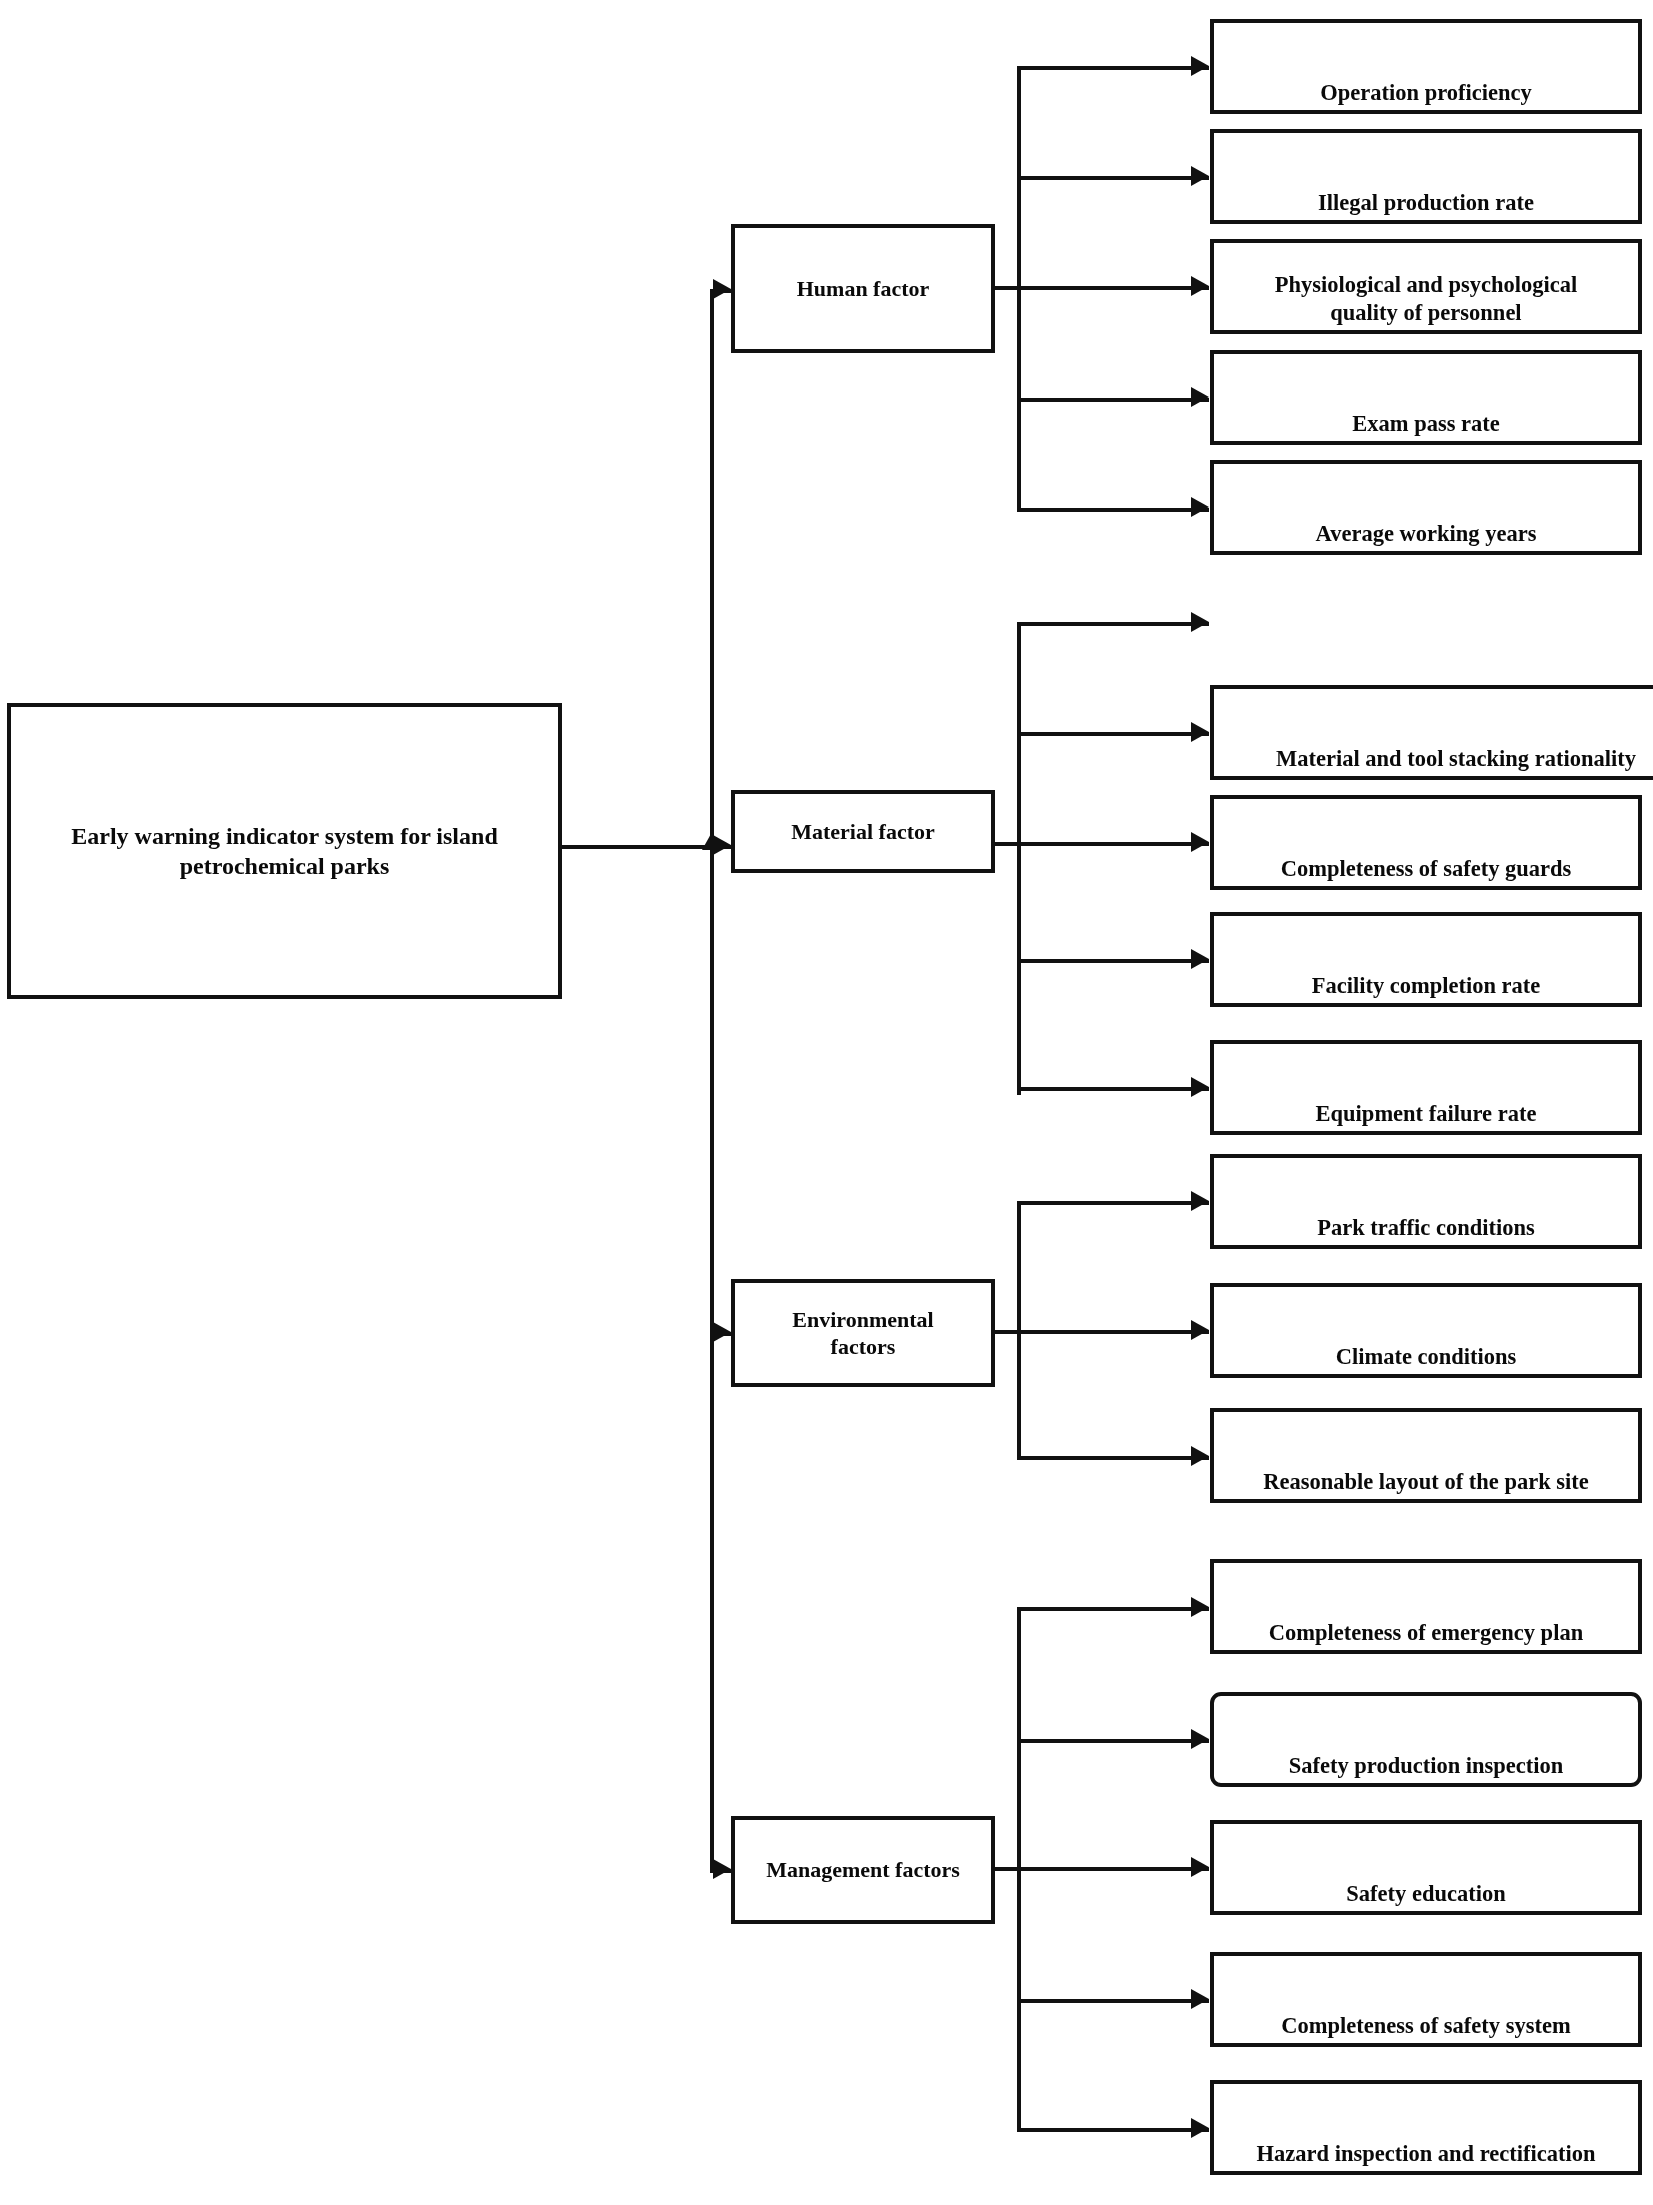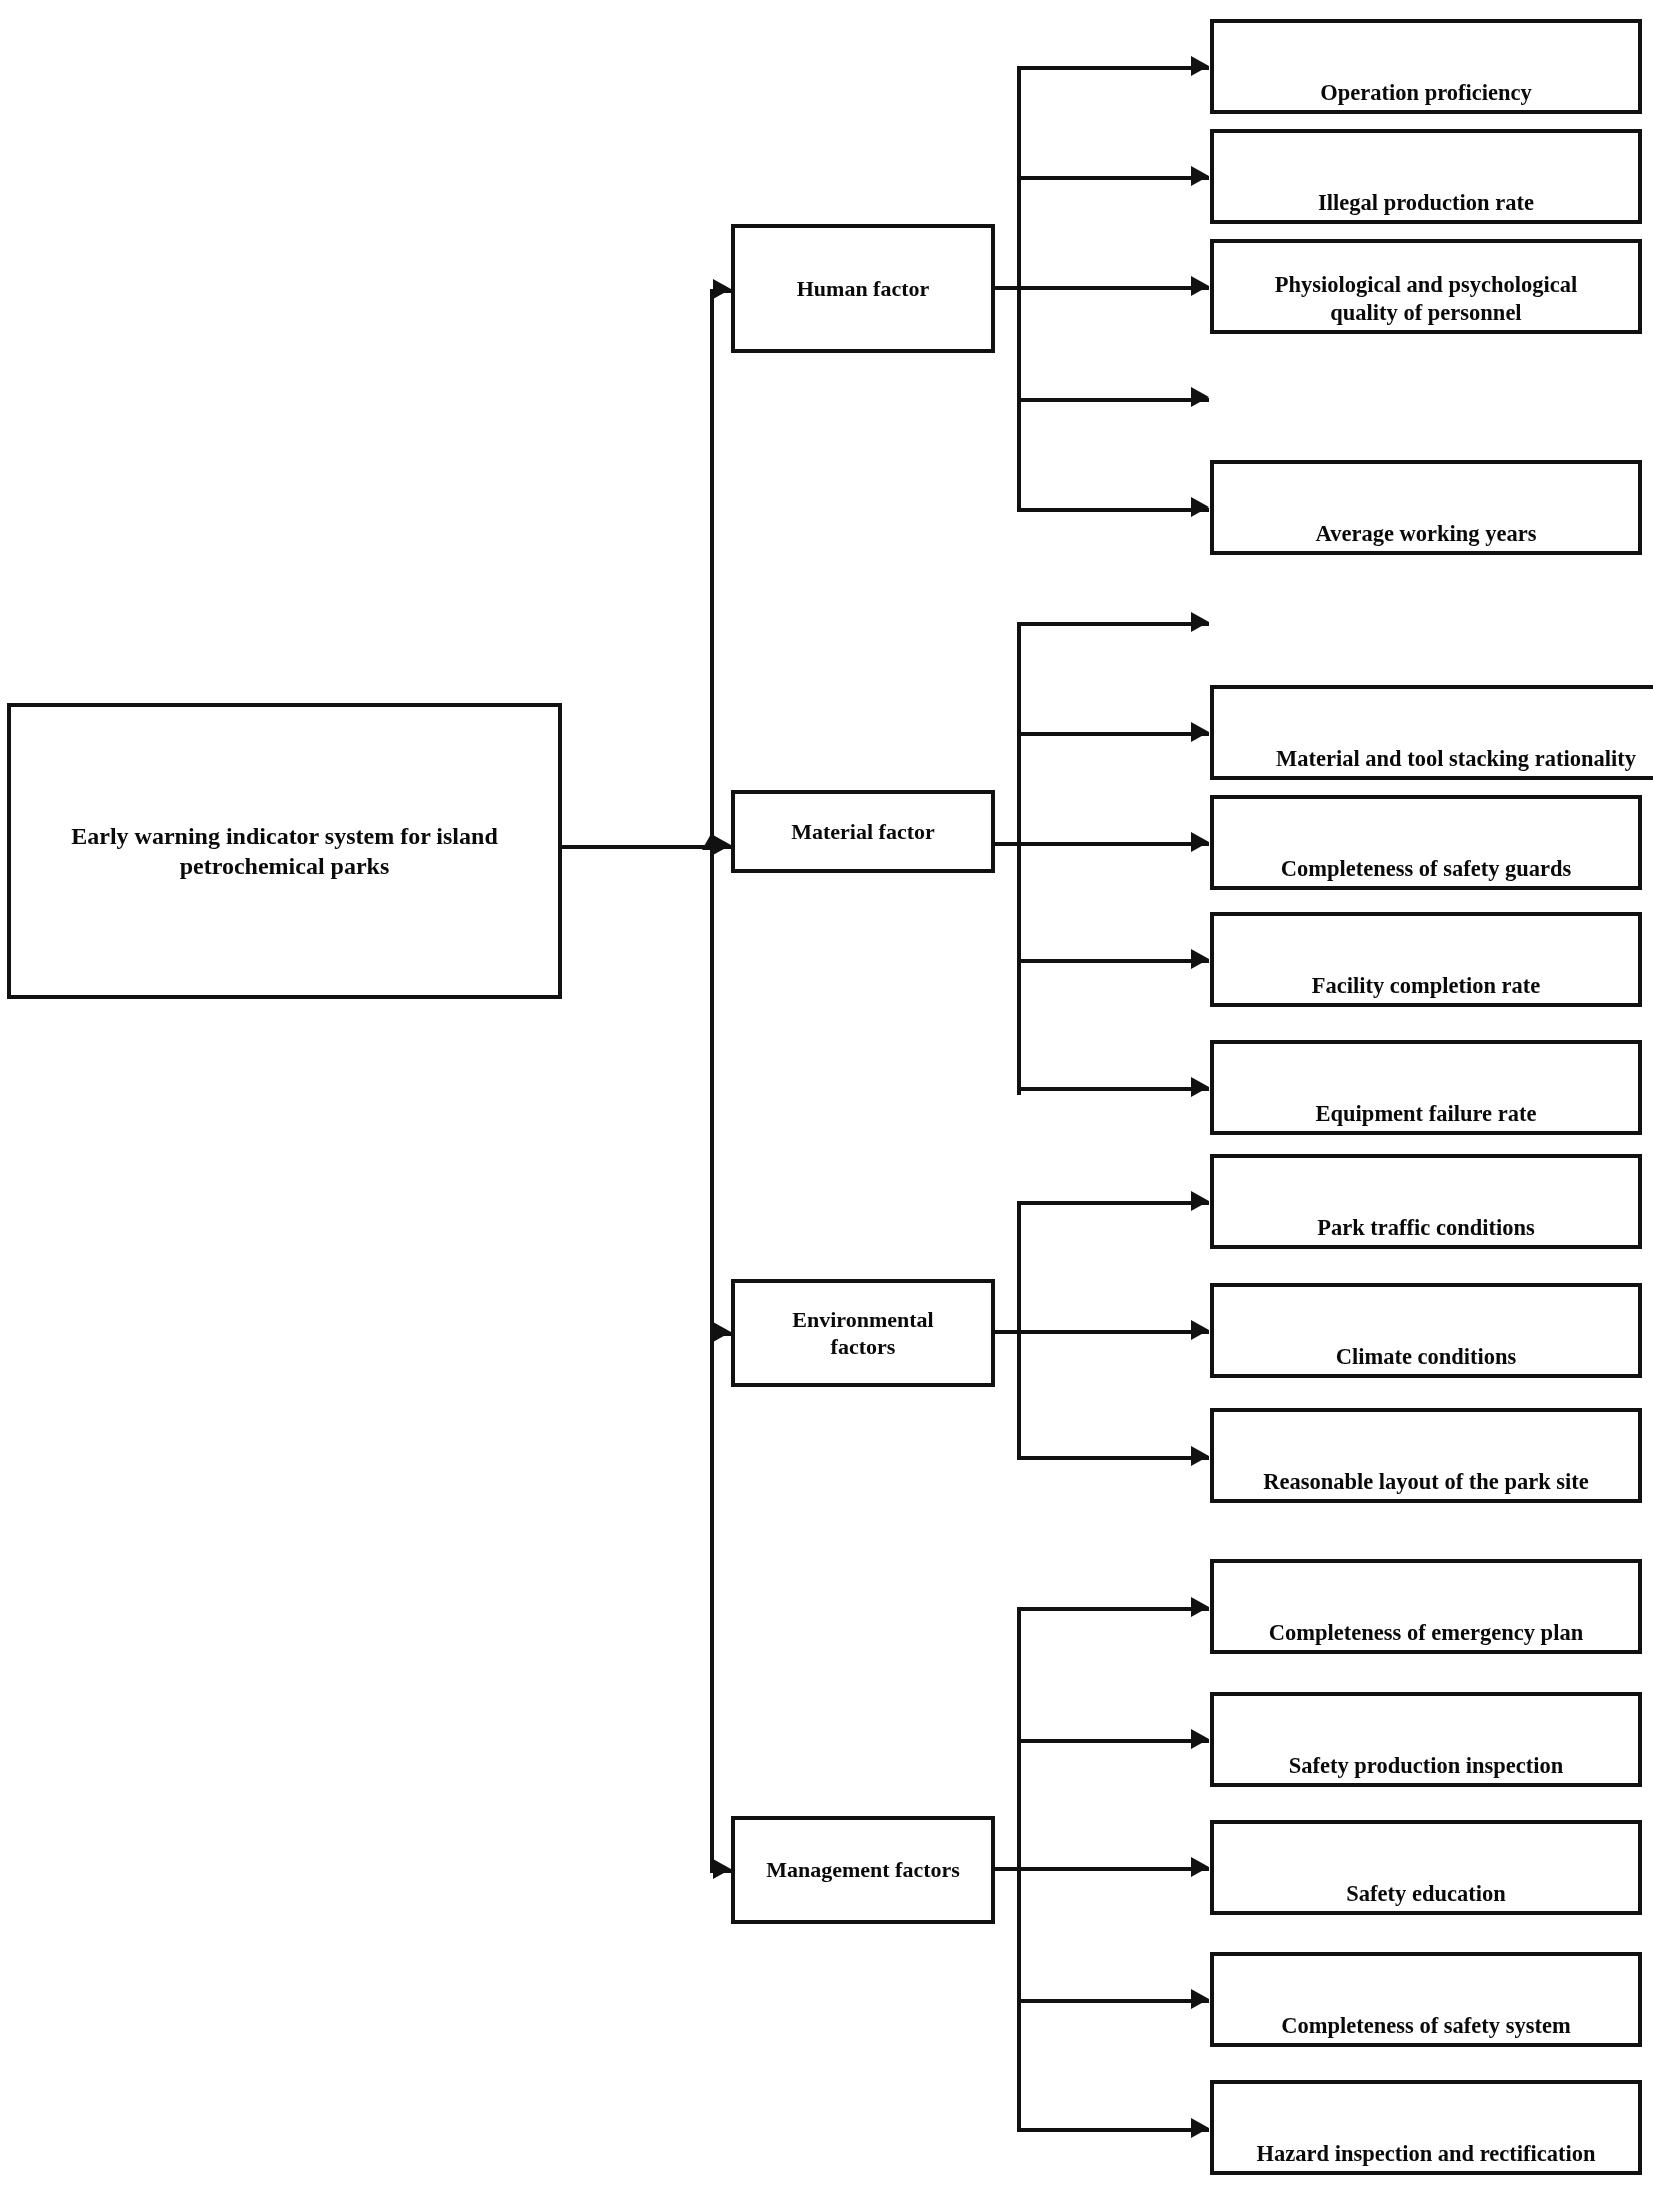--- a/index.html
+++ b/index.html
@@ -111,20 +111,23 @@
   <div class="node leaf" style="left:1210px; top:19px; width:432px; height:95px;">
     <span class="node-label">Operation proficiency</span>
   </div>
   <div class="node leaf" style="left:1210px; top:129px; width:432px; height:95px;">
     <span class="node-label">Illegal production rate</span>
   </div>
   <div class="node leaf" style="left:1210px; top:239px; width:432px; height:95px;">
     <span class="node-label">Physiological and psychological
 quality of personnel</span>
   </div>
+  <div class="node leaf" style="left:1210px; top:350px; width:432px; height:95px;">
+    <span class="node-label">Exam pass rate</span>
+  </div>
   <div class="node leaf" style="left:1210px; top:460px; width:432px; height:95px;">
     <span class="node-label">Average working years</span>
   </div>
 
   <div class="hline" style="left:710px; top:845px; width:41px;"></div>
   <div class="arrow-r" style="left:713px; top:835px;"></div>
 
   <div class="node mid" style="left:731px; top:790px; width:264px; height:83px;">
     <span class="node-label">Material factor</span>
   </div>
@@ -201,21 +204,21 @@
   <div class="hline" style="left:1017px; top:1867px; width:192px;"></div>
   <div class="arrow-r" style="left:1191px; top:1857px;"></div>
   <div class="hline" style="left:1017px; top:1999px; width:192px;"></div>
   <div class="arrow-r" style="left:1191px; top:1989px;"></div>
   <div class="hline" style="left:1017px; top:2128px; width:192px;"></div>
   <div class="arrow-r" style="left:1191px; top:2118px;"></div>
 
   <div class="node leaf" style="left:1210px; top:1559px; width:432px; height:95px;">
     <span class="node-label">Completeness of emergency plan</span>
   </div>
-  <div class="node leaf" style="left:1210px; top:1692px; width:432px; height:95px;">
+  <div class="node leaf" style="left:1210px; top:1692px; width:432px; height:95px;border-radius:11px;">
     <span class="node-label">Safety production inspection</span>
   </div>
   <div class="node leaf" style="left:1210px; top:1820px; width:432px; height:95px;">
     <span class="node-label">Safety education</span>
   </div>
   <div class="node leaf" style="left:1210px; top:1952px; width:432px; height:95px;">
     <span class="node-label">Completeness of safety system</span>
   </div>
   <div class="node leaf" style="left:1210px; top:2080px; width:432px; height:95px;">
     <span class="node-label">Hazard inspection and rectification</span>

